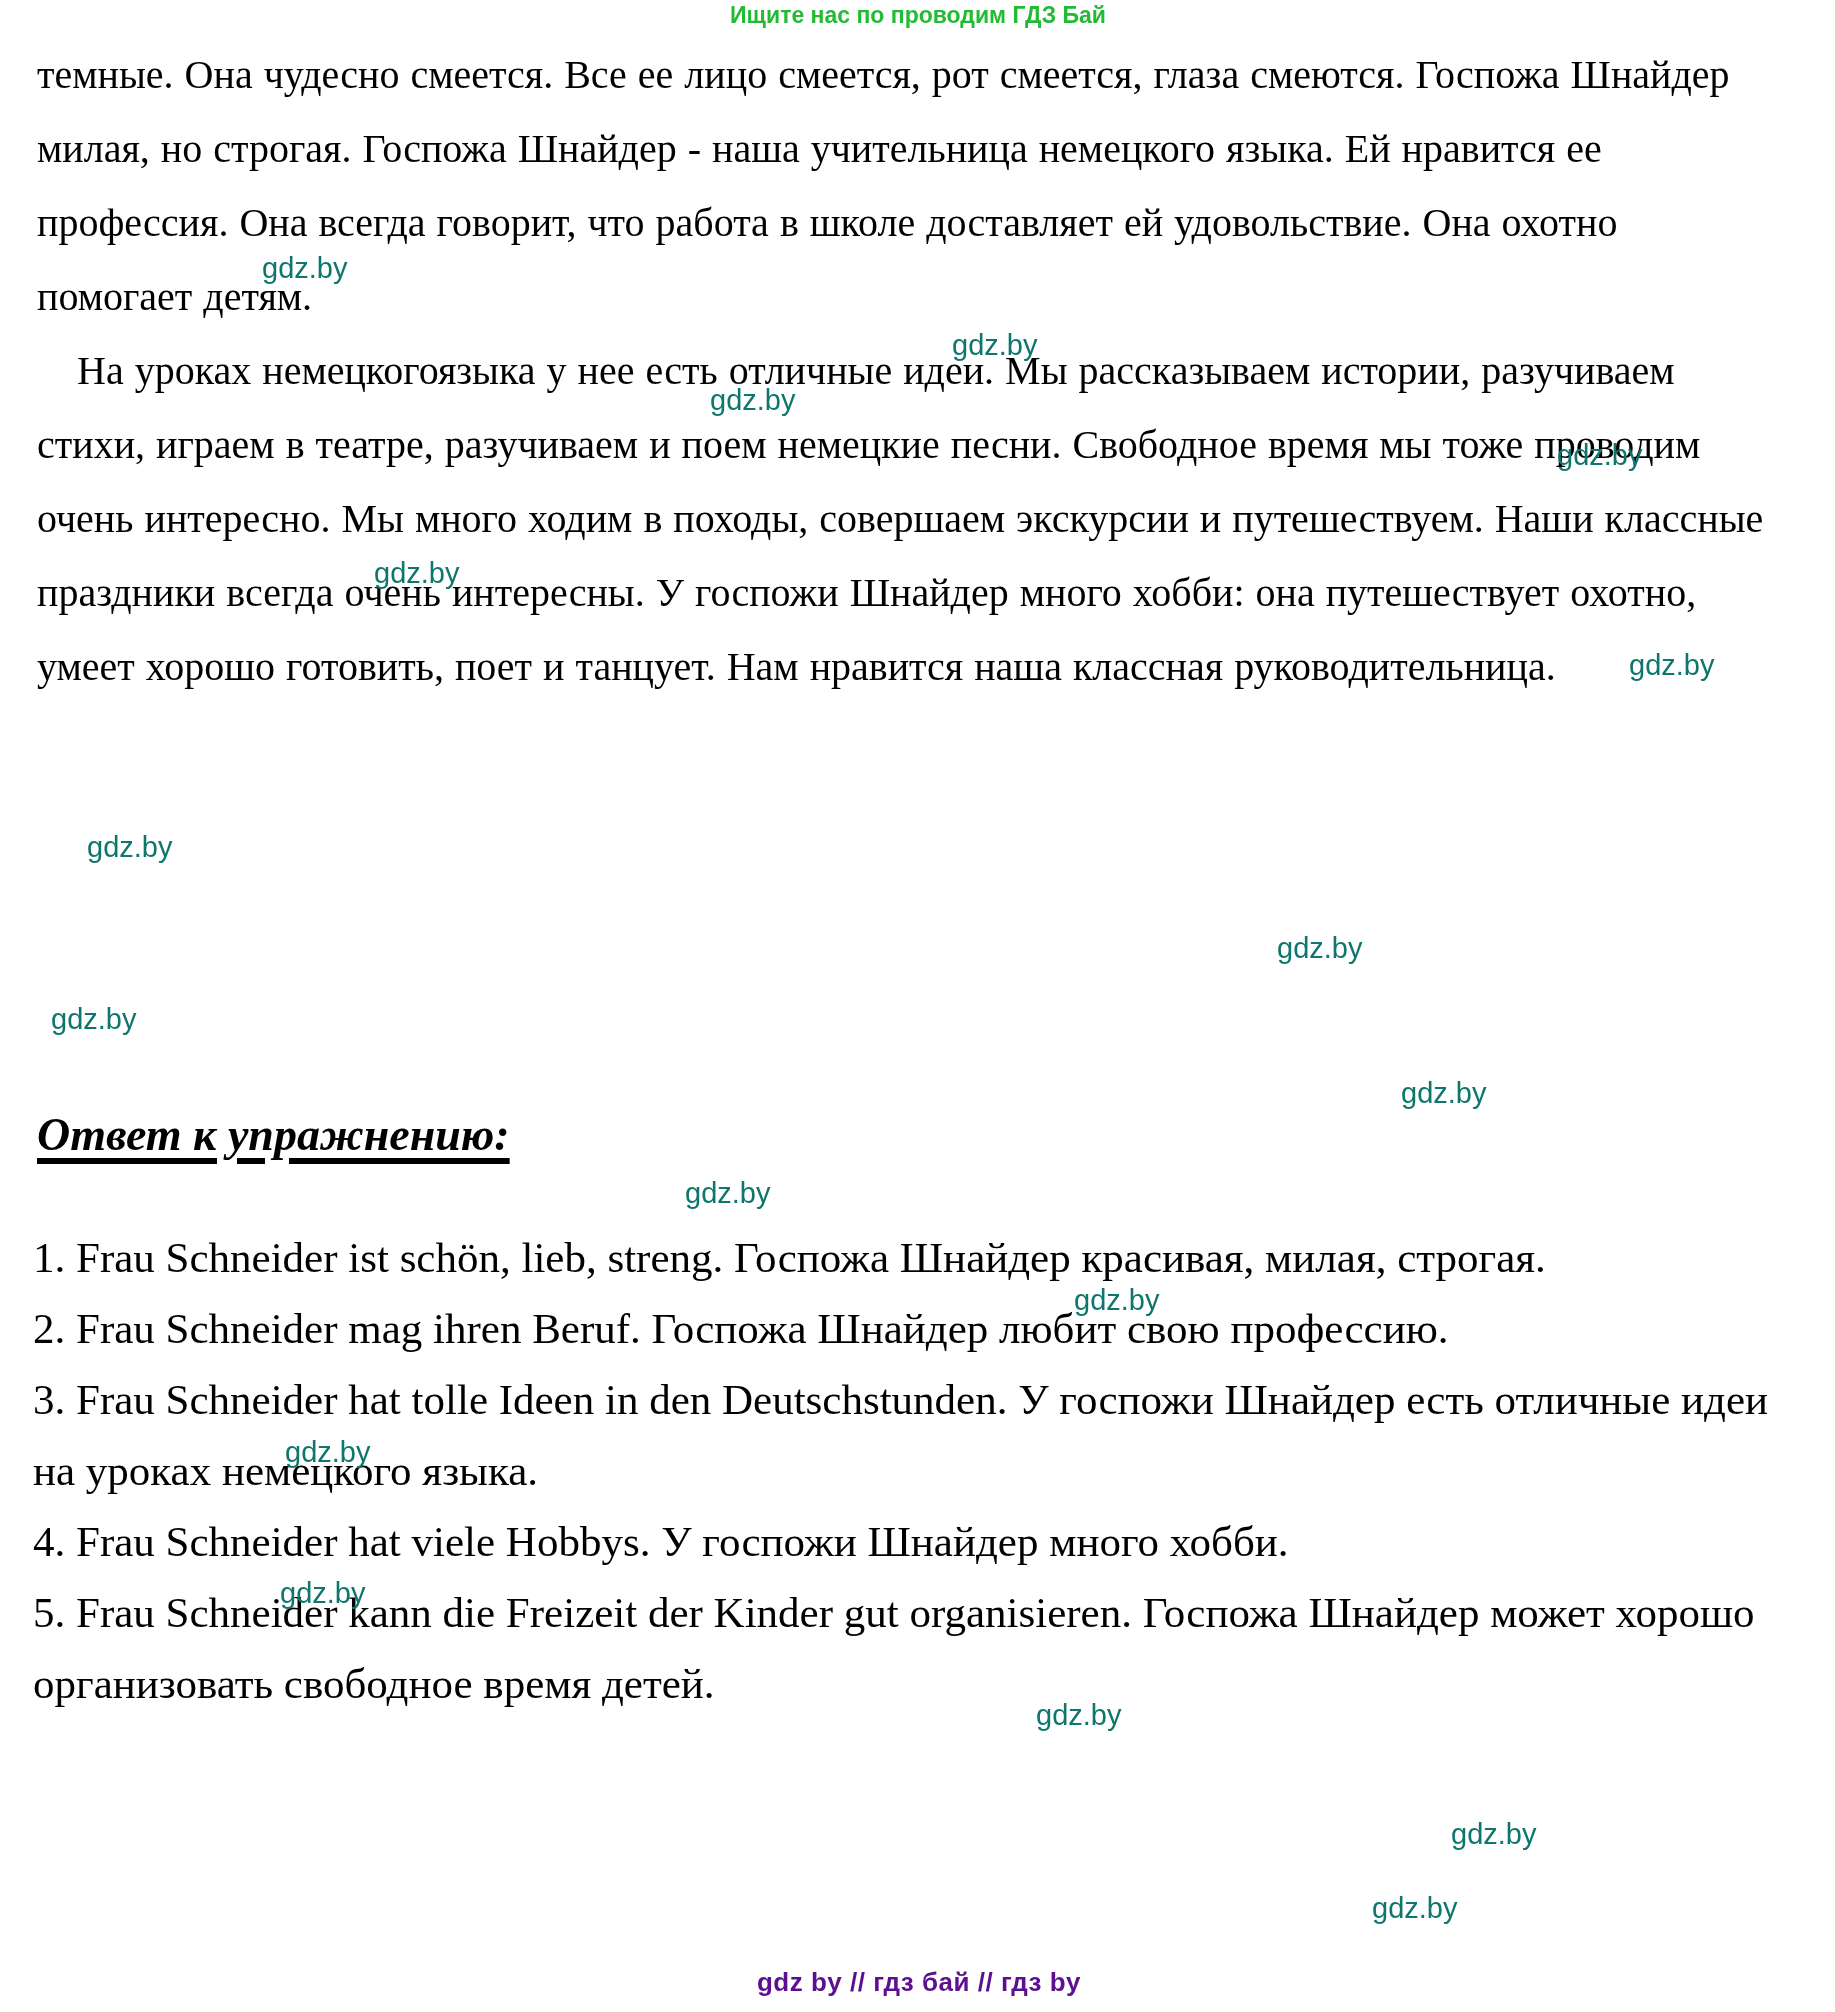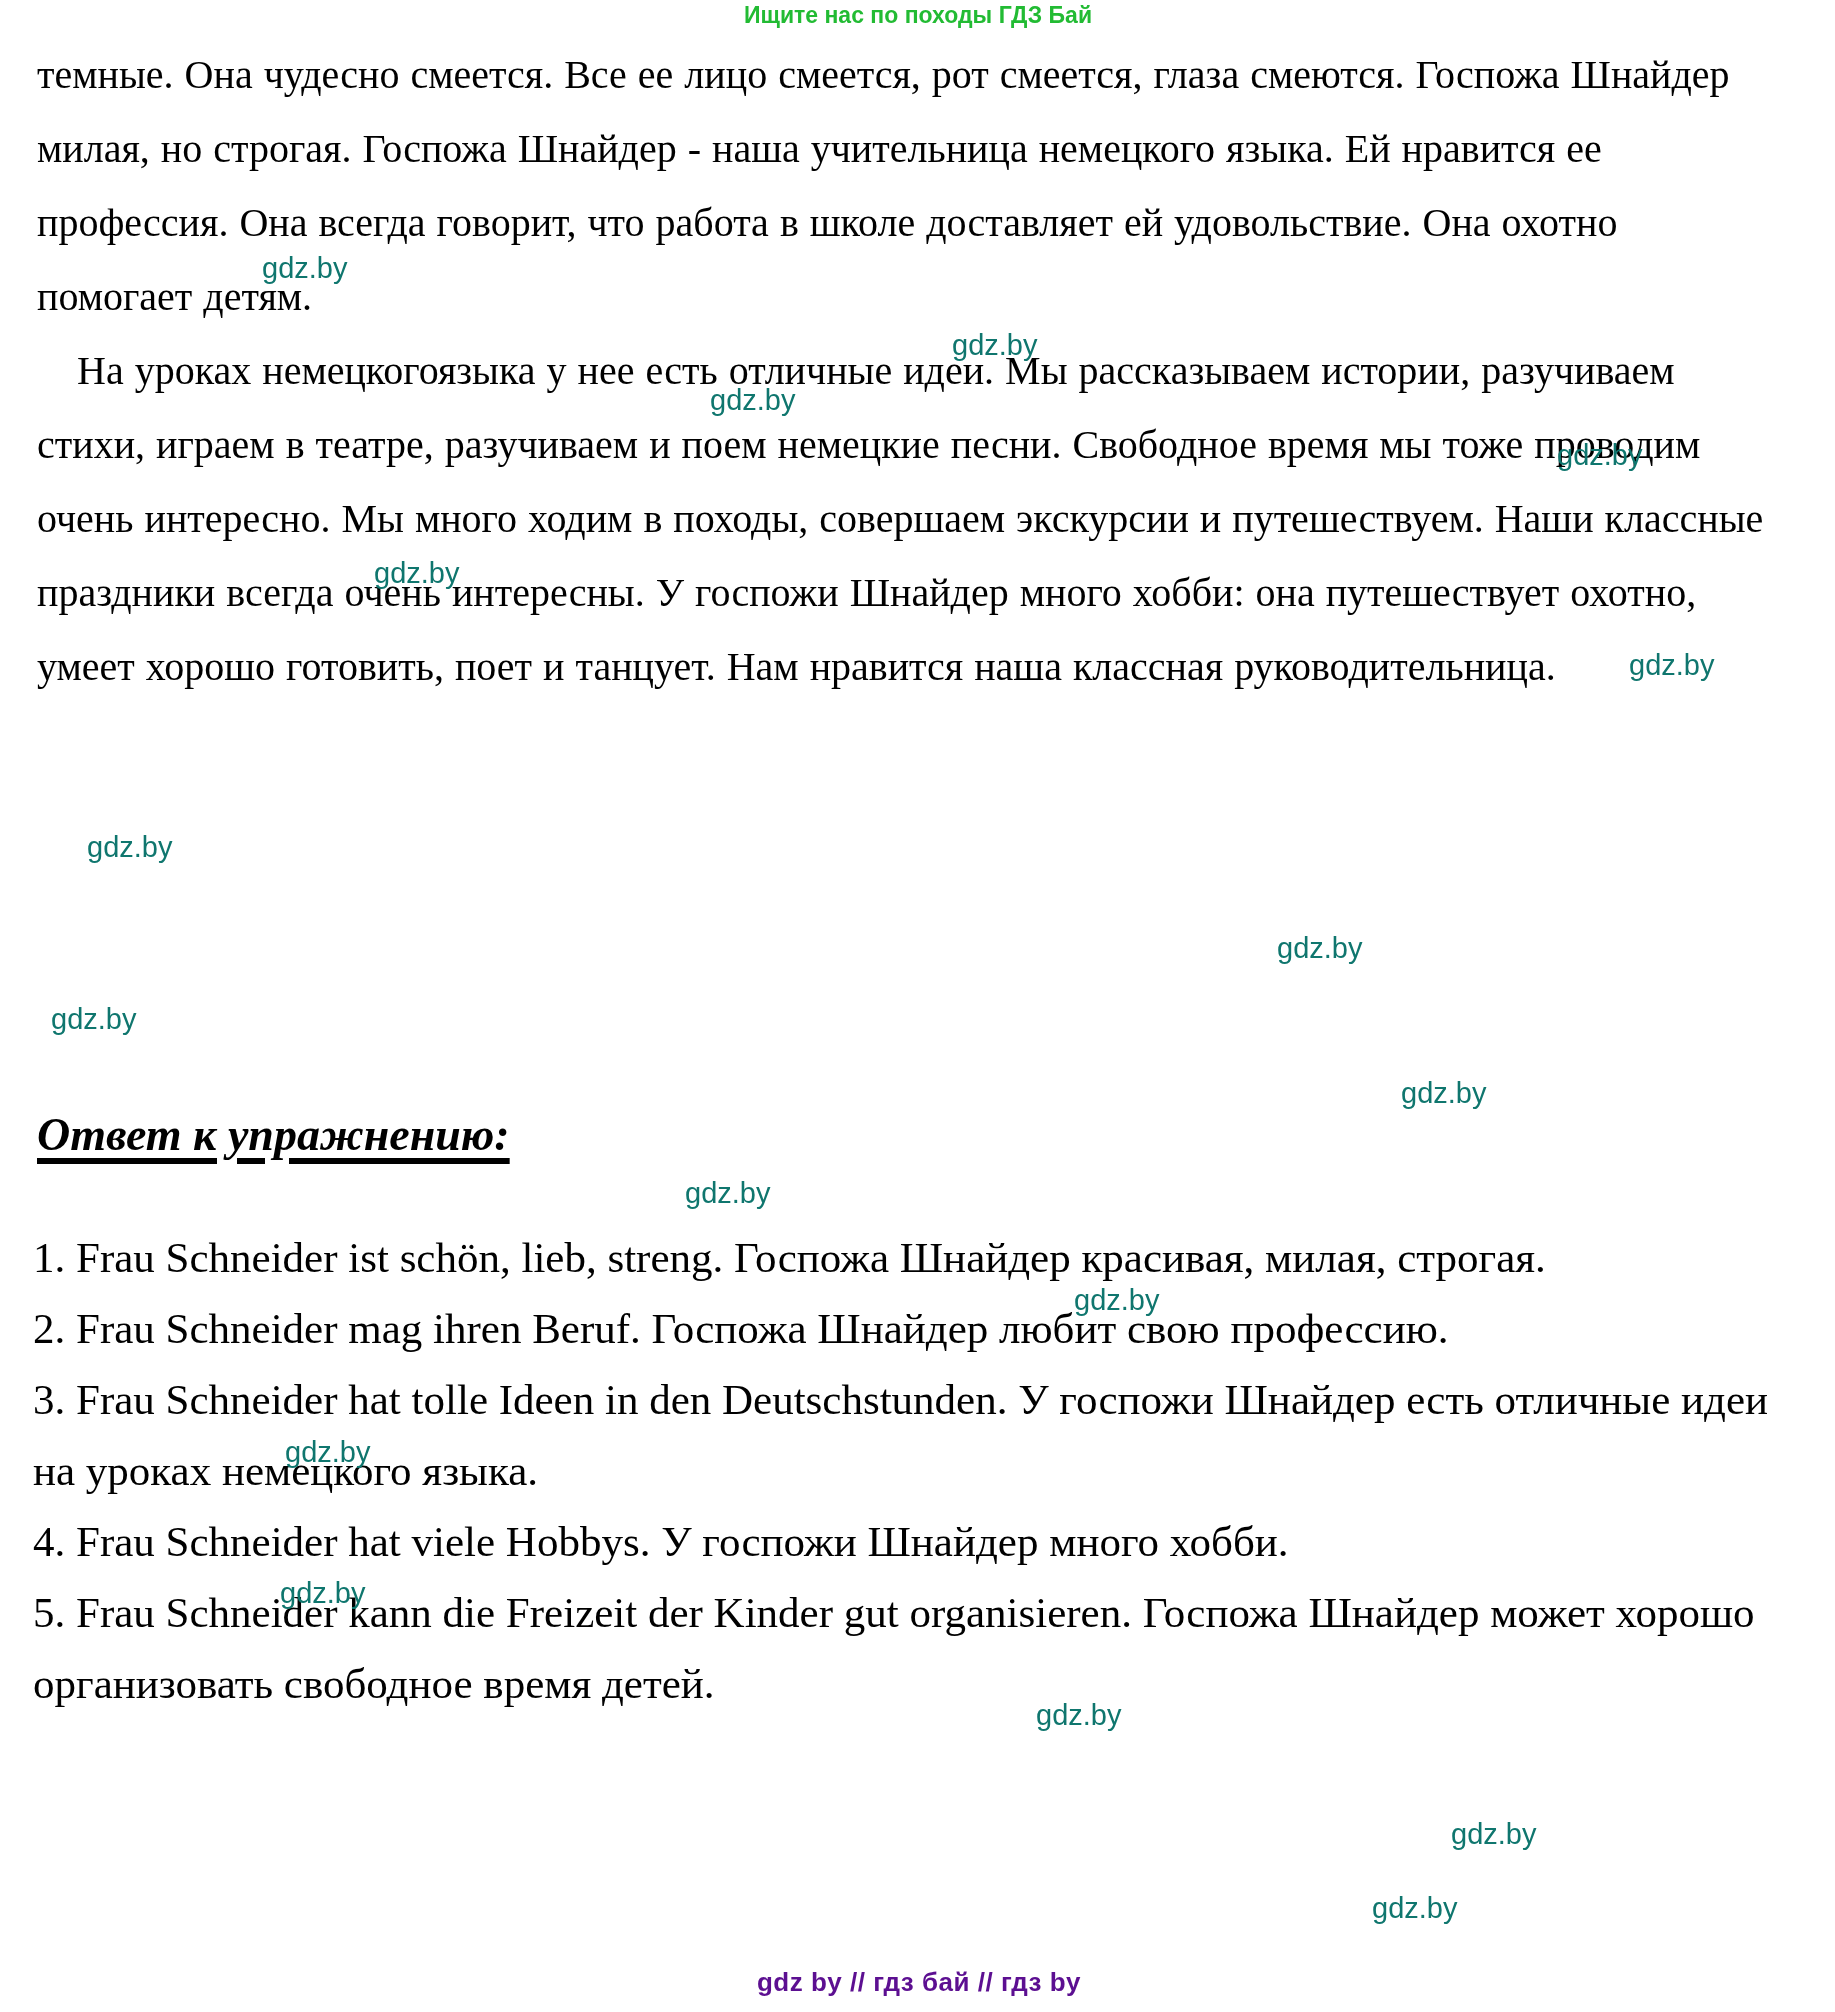--- a/index.html
+++ b/index.html
@@ -109,21 +109,21 @@
     color: #0f766e;
     white-space: nowrap;
     pointer-events: none;
   }
 </style>
 </head>
 <body>
 
 <div id="page">
 
-  <div class="promo-banner" style="color: rgb(34, 187, 51);">Ищите нас по походы ГДЗ Бай</div>
+  <div class="promo-banner" style="color: rgb(34, 187, 51);">Ищите нас по проводим ГДЗ Бай</div>
 
   <div class="doc-body">
     <p class="para">темные. Она чудесно смеется. Все ее лицо смеется, рот смеется, глаза смеются. Госпожа Шнайдер милая, но строгая. Госпожа Шнайдер - наша учительница немецкого языка. Ей нравится ее профессия. Она всегда говорит, что работа в школе доставляет ей удовольствие. Она охотно помогает детям.</p>
     <p class="para para-indent">На уроках немецкогоязыка у нее есть отличные идеи. Мы рассказываем истории, разучиваем стихи, играем в театре, разучиваем и поем немецкие песни. Свободное время мы тоже проводим очень интересно. Мы много ходим в походы, совершаем экскурсии и путешествуем. Наши классные праздники всегда очень интересны. У госпожи Шнайдер много хобби: она путешествует охотно, умеет хорошо готовить, поет и танцует. Нам нравится наша классная руководительница.</p>
   </div>
 
   <h2 class="answer-heading">Ответ к упражнению:</h2>
 
   <div class="answers">
     <p class="answer-item">1. Frau Schneider ist schön, lieb, streng. Госпожа Шнайдер красивая, милая, строгая.</p>

